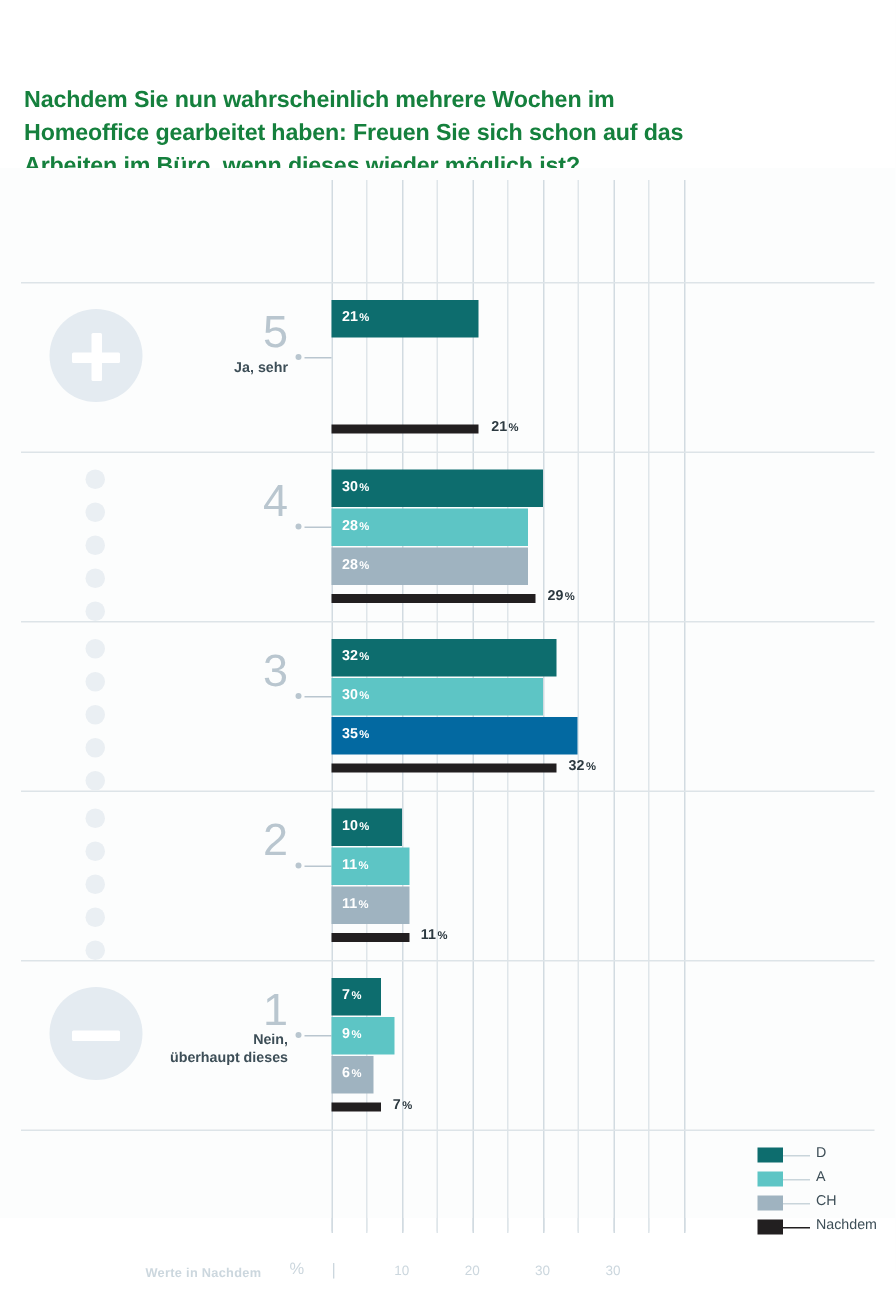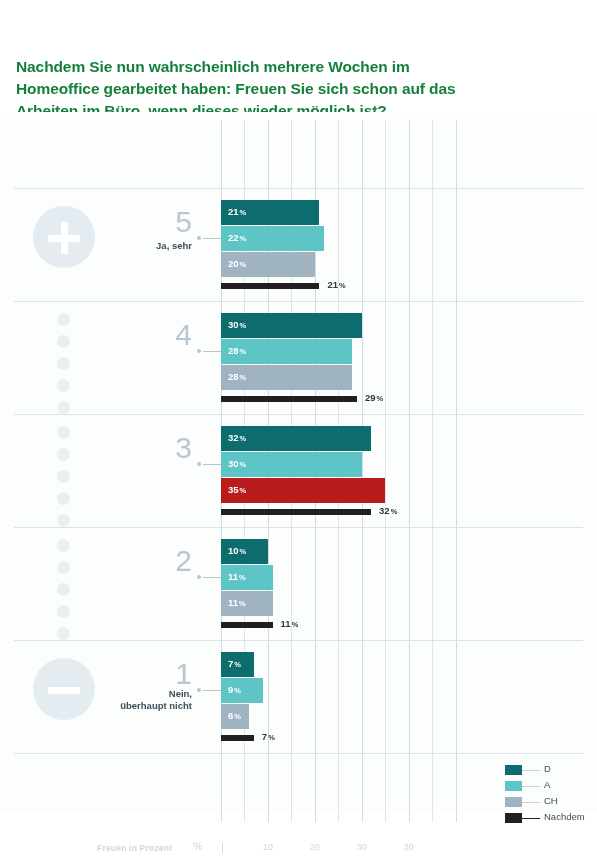--- a/index.html
+++ b/index.html
@@ -169,26 +169,20 @@
         </div>
         <div class="scale-num">5</div>
         <div class="scale-caption">
           <div>Ja, sehr</div>
         </div>
         <div class="connector-dot" style="left: 197px; top: 48px;"></div>
         <div class="connector" style="left: 203px; top: 49.5px; width: 18px;"></div>
         <div class="bar" style="left: 221px; top: 12px; width: 98.49px; background: rgb(13, 109, 110);">
           <span class="val">21<span class="pct">%</span></span>
         </div>
-        <div class="bar" style="left: 221px; top: 38px; width: 103.18px; background: rgb(93, 197, 197);">
-          <span class="val">22<span class="pct">%</span></span>
-        </div>
-        <div class="bar" style="left: 221px; top: 64px; width: 93.8px; background: rgb(159, 179, 192);">
-          <span class="val">20<span class="pct">%</span></span>
-        </div>
         <div class="bar-total" style="left: 221px; top: 95px; width: 98.49px; background: rgb(34, 31, 32);"></div>
         <div class="total-label" style="left: 327.49px; top: 91px;">21<span class="pct">%</span></div>
       </div>
       <div class="row" style="top: 189px;">
         <div class="dot-col">
           <div class="dot" style="top: 6px;"></div>
           <div class="dot" style="top: 28px;"></div>
           <div class="dot" style="top: 50px;"></div>
           <div class="dot" style="top: 72px;"></div>
           <div class="dot" style="top: 94px;"></div>
@@ -218,21 +212,21 @@
         </div>
         <div class="scale-num">3</div>
         <div class="connector-dot" style="left: 197px; top: 48px;"></div>
         <div class="connector" style="left: 203px; top: 49.5px; width: 18px;"></div>
         <div class="bar" style="left: 221px; top: 12px; width: 150.08px; background: rgb(13, 109, 110);">
           <span class="val">32<span class="pct">%</span></span>
         </div>
         <div class="bar" style="left: 221px; top: 38px; width: 140.7px; background: rgb(93, 197, 197);">
           <span class="val">30<span class="pct">%</span></span>
         </div>
-        <div class="bar" style="left: 221px; top: 64px; width: 164.15px; background: #b91c1c;">
+        <div class="bar" style="left: 221px; top: 64px; width: 164.15px; background: #0369a1;">
           <span class="val">35<span class="pct">%</span></span>
         </div>
         <div class="bar-total" style="left: 221px; top: 95px; width: 150.08px; background: rgb(34, 31, 32);"></div>
         <div class="total-label" style="left: 379.08px; top: 91px;">32<span class="pct">%</span></div>
       </div>
       <div class="row" style="top: 415px;">
         <div class="dot-col">
           <div class="dot" style="top: 6px;"></div>
           <div class="dot" style="top: 28px;"></div>
           <div class="dot" style="top: 50px;"></div>
@@ -254,21 +248,21 @@
         <div class="bar-total" style="left: 221px; top: 95px; width: 51.59px; background: rgb(34, 31, 32);"></div>
         <div class="total-label" style="left: 280.59px; top: 91px;">11<span class="pct">%</span></div>
       </div>
       <div class="row" style="top: 528px;">
         <div class="icon-circle">
           <div class="bar-h"></div>
         </div>
         <div class="scale-num">1</div>
         <div class="scale-caption" style="top: 48px;">
           <div>Nein,</div>
-          <div>überhaupt nicht</div>
+          <div>überhaupt dieses</div>
         </div>
         <div class="connector-dot" style="left: 197px; top: 48px;"></div>
         <div class="connector" style="left: 203px; top: 49.5px; width: 18px;"></div>
         <div class="bar" style="left: 221px; top: 12px; width: 32.83px; background: rgb(13, 109, 110);">
           <span class="val">7<span class="pct">%</span></span>
         </div>
         <div class="bar" style="left: 221px; top: 38px; width: 42.21px; background: rgb(93, 197, 197);">
           <span class="val">9<span class="pct">%</span></span>
         </div>
         <div class="bar" style="left: 221px; top: 64px; width: 28.14px; background: rgb(159, 179, 192);">
@@ -309,21 +303,21 @@
         <div class="tick major" style="left: 267.9px;"></div>
         <div class="tick" style="left: 291.35px;"></div>
         <div class="tick major" style="left: 314.8px;"></div>
         <div class="tick" style="left: 338.25px;"></div>
         <div class="tick major" style="left: 361.7px;"></div>
         <div class="tick" style="left: 385.15px;"></div>
         <div class="tick major" style="left: 408.6px;"></div>
         <div class="tick" style="left: 432.05px;"></div>
         <div class="tick major" style="left: 455.5px;"></div>
       </div>
-    <div class="axis-caption">Freuen in Prozent</div>
+    <div class="axis-caption">Werte in Nachdem</div>
     <div class="axis-pct">%</div>
     <div class="axis-zero">|</div>
     <div id="axislabels">
         <div class="axis-label" style="left: 267.9px;">10</div>
         <div class="axis-label" style="left: 314.8px;">20</div>
         <div class="axis-label" style="left: 361.7px;">30</div>
         <div class="axis-label" style="left: 408.6px;">30</div>
       </div>
   </div>
 </div>

